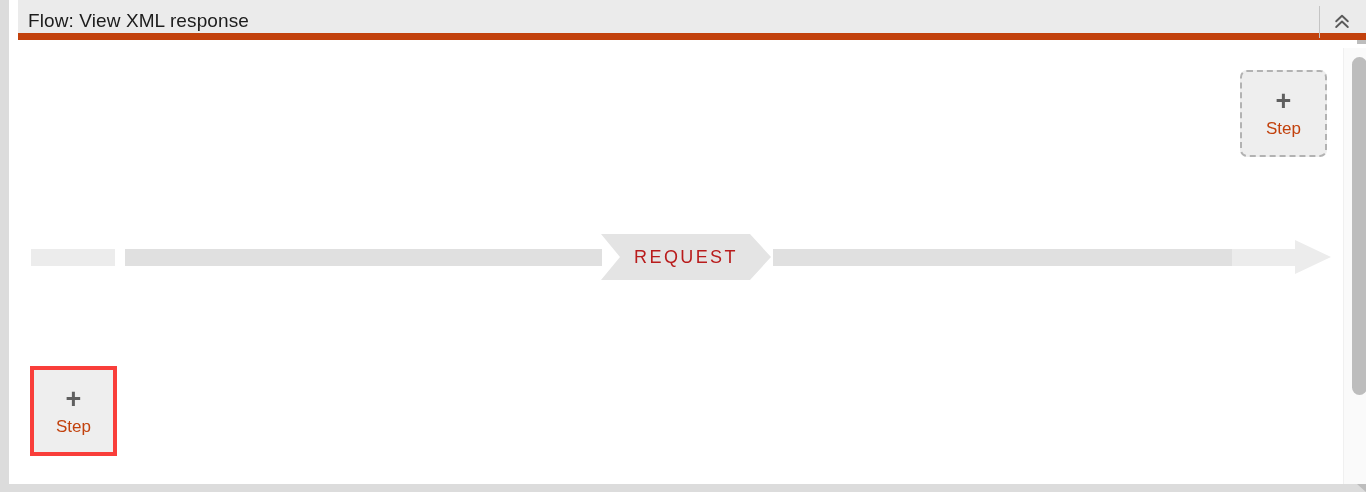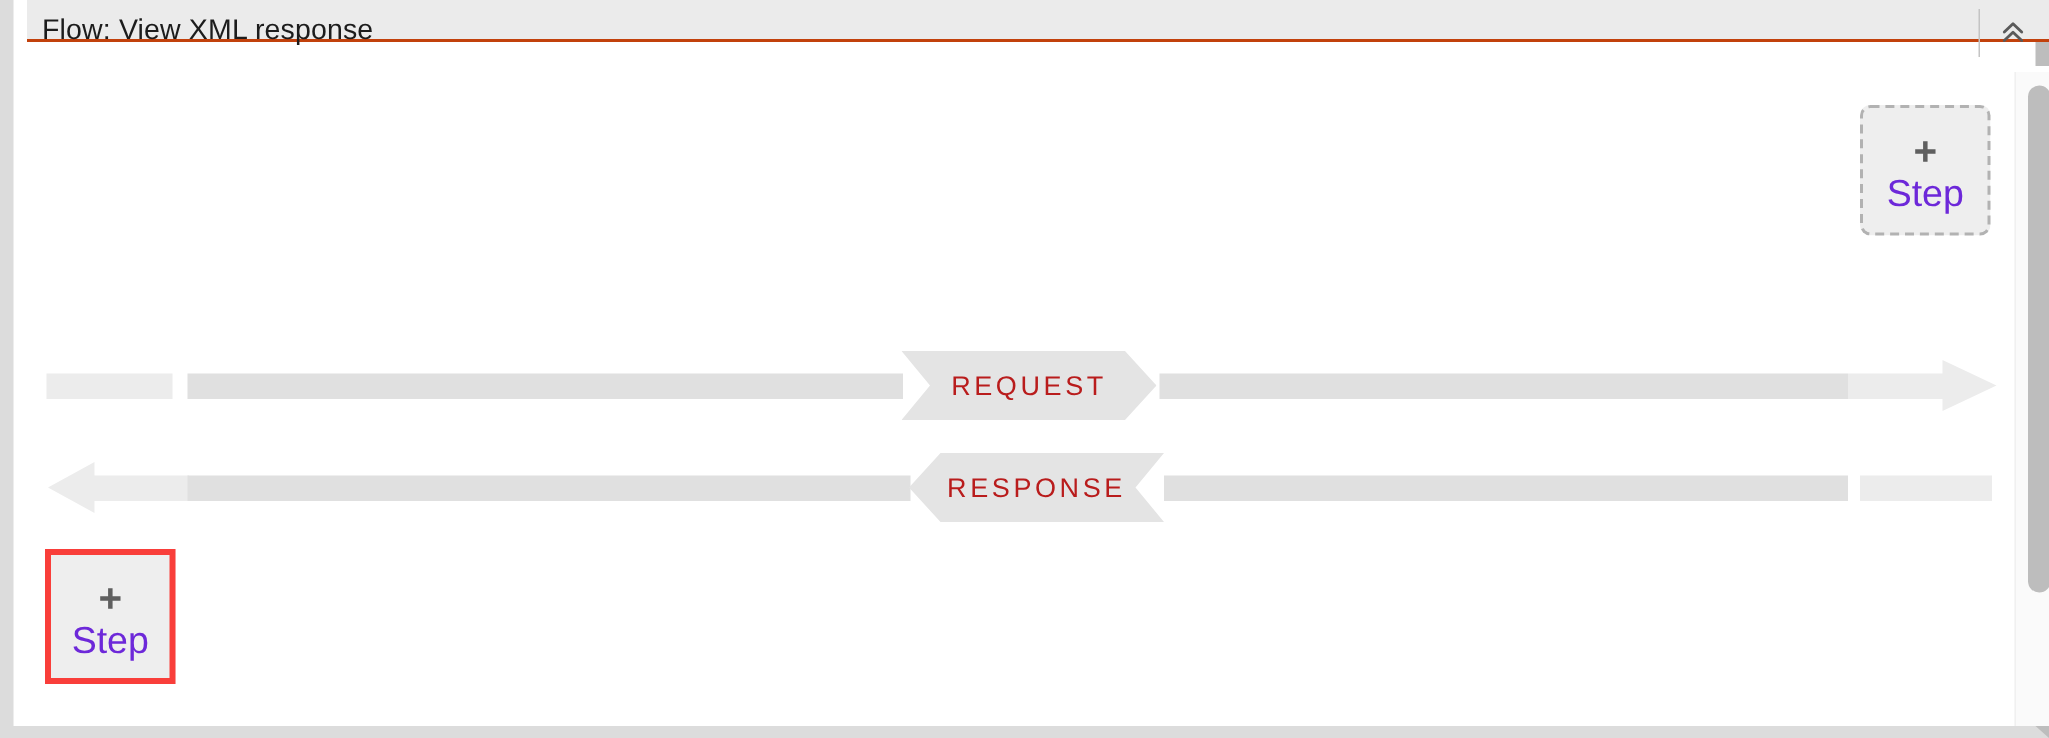--- a/index.html
+++ b/index.html
@@ -28,23 +28,23 @@
     border-top: 0;
     background: #ffffff;
   }
 
   
   .panel-header {
     position: absolute;
     left: 9px;
     top: 0;
     width: 1348px;
-    height: 28px;
+    height: 40px;
     background: #ebebeb;
-    border-bottom: 2px solid #c2410c;
+    border-bottom: 7px solid #c2410c;
     box-sizing: border-box;
   }
   .panel-title {
     position: absolute;
     left: 10px;
     top: 10px;
     font-size: 19px;
     color: #1c1c1c;
     letter-spacing: 0.1px;
     white-space: nowrap;
@@ -115,23 +115,23 @@
     user-select: none;
   }
   .step-btn .plus {
     font-size: 27px;
     line-height: 26px;
     color: #5f5f5f;
     font-weight: bold;
     margin-bottom: 5px;
   }
   .step-btn .step-label {
-    font-size: 25px;
+    font-size: 17px;
     line-height: 20px;
-    color: #6d28d9;
+    color: #c2410c;
   }
 
   .step-btn.dashed {
     left: 1222px;
     top: 26px;
     width: 87px;
     height: 87px;
     border: 2px dashed #b2b2b2;
     border-radius: 7px;
   }
@@ -232,38 +232,20 @@
         <div class="banner-text">REQUEST</div>
       </div>
 
       <div class="seg dark" style="left:755px; width:459px;"></div>
 
       <svg class="arrow-svg" style="left:1214px; width:100px;" width="100" height="46" viewBox="0 0 100 46">
         <path d="M0 15 H63 V6 L99 23 L63 40 V32 H0 Z" fill="#ececec"></path>
       </svg>
     </div>
 
-    <div class="flow-row response">
-      <svg class="arrow-svg" style="left:13px; width:95px;" width="95" height="46" viewBox="0 0 95 46">
-        <path d="M95 15 H32 V6 L1 23 L32 40 V32 H95 Z" fill="#ececec"></path>
-      </svg>
-
-      <div class="seg dark" style="left:107px; width:482px;"></div>
-
-      <div class="banner response-banner">
-        <svg class="banner-shape" width="170" height="46" viewBox="0 0 170 46" preserveAspectRatio="none">
-          <path d="M21 0 H170 L151 23 L170 46 H21 L0 23 Z" fill="#e4e4e4"></path>
-        </svg>
-        <div class="banner-text">RESPONSE</div>
-      </div>
-
-      <div class="seg dark" style="left:758px; width:456px;"></div>
-
-      <div class="seg light" style="left:1222px; width:88px;"></div>
-    </div>
 
     <div class="step-btn highlighted">
       <div class="plus">+</div>
       <div class="step-label">Step</div>
     </div>
 
     <div class="scrollbar-track"></div>
     <div class="scrollbar-thumb"></div>
 
   </div>

